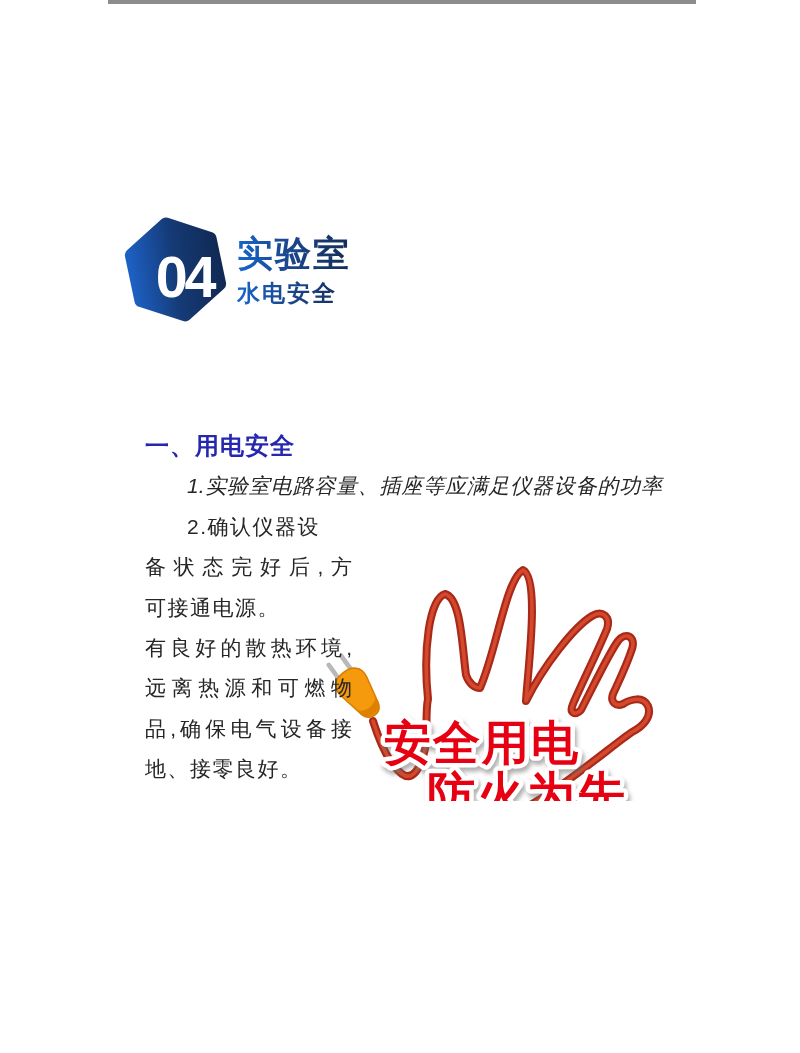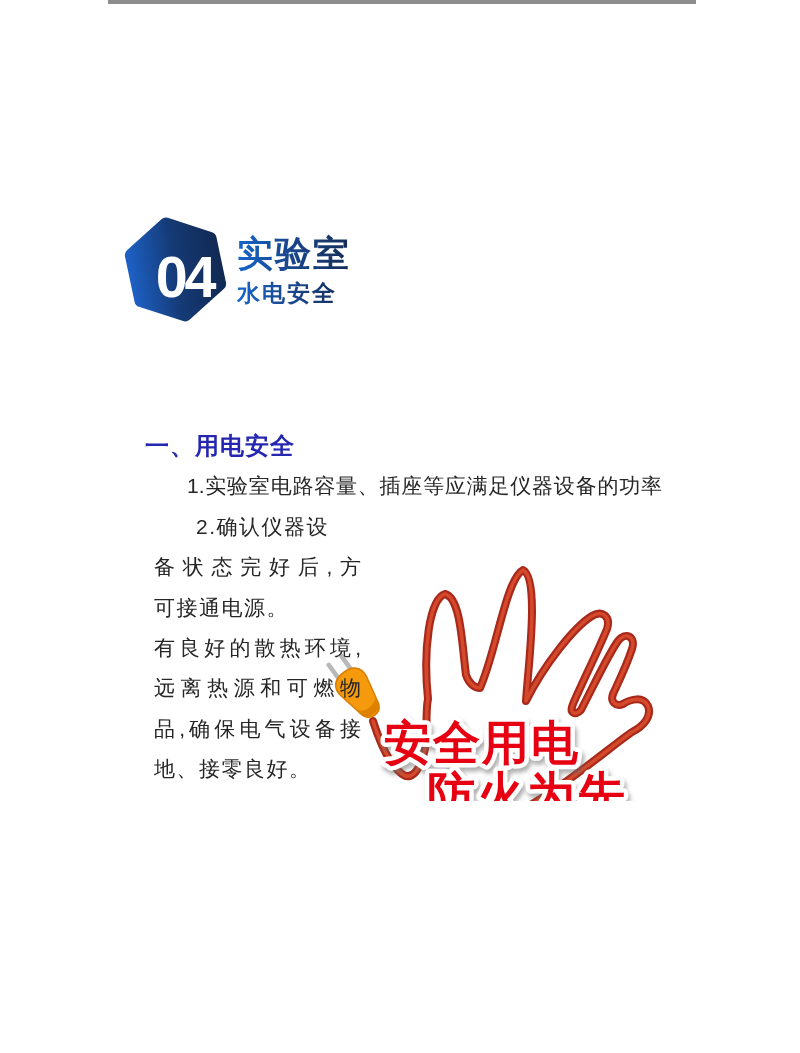--- a/index.html
+++ b/index.html
@@ -18,22 +18,22 @@
     background:linear-gradient(90deg,#1566cd 0%,#1a4a93 40%,#142c56 100%);
     -webkit-background-clip:text;background-clip:text;-webkit-text-fill-color:transparent;}
   .badge-title .t1{font-size:36px;line-height:39px;}
   .badge-title .t2{font-size:23px;line-height:40px;text-decoration:underline;}
 
   
   .textflow{position:absolute;left:145px;top:426px;width:517px;font-size:21px;line-height:40.4px;color:#262626;}
   .heading{font-size:24px;font-weight:bold;color:#2527b0;letter-spacing:1px;}
   .line{letter-spacing:1.5px;white-space:nowrap;}
   .line.just{white-space:normal;text-align:justify;text-align-last:justify;letter-spacing:0;}
-  .w-full{width:517px;}
-  .w-col{width:207px;margin-left:9px;}
+  .w-full{width:517px;font-style:italic;}
+  .w-col{width:207px;}
   .indent{text-indent:42px;}
 
   
   .illus{position:absolute;left:330px;top:553px;width:340px;height:335px;overflow:visible;}
   .cord-outer{fill:none;stroke:#a8291a;stroke-width:8;stroke-linecap:round;stroke-linejoin:round;}
   .cord-inner{fill:none;stroke:#d4492c;stroke-width:3.6;stroke-linecap:round;stroke-linejoin:round;}
   .slogan-text{font-family:"Liberation Sans","DejaVu Sans",sans-serif;font-weight:bold;
     fill:#e60012;stroke:#ffffff;stroke-width:9px;paint-order:stroke;stroke-linejoin:round;letter-spacing:2px;}
   .slogan-g{filter:drop-shadow(2px 4px 2px rgba(110,110,110,0.55));}
 </style>

